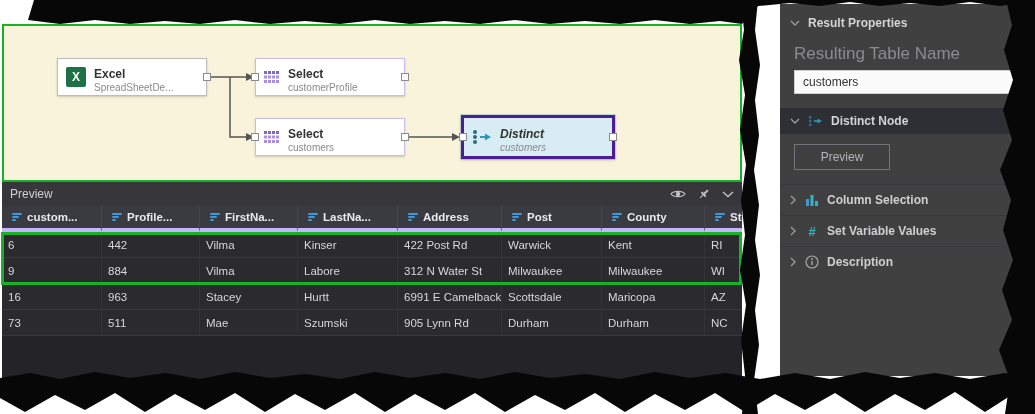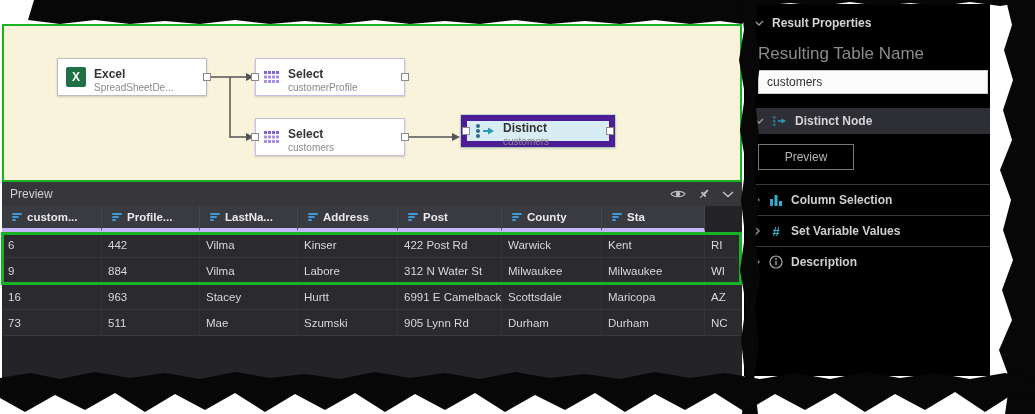--- a/index.html
+++ b/index.html
@@ -7,22 +7,22 @@
          font-family:"Liberation Sans",sans-serif;}
 
   
   .canvas{position:absolute;left:2px;top:24px;width:740px;height:158px;
           background:#f8f3da;border:2px solid #17b327;box-sizing:border-box;}
   .conn-svg{position:absolute;left:0;top:0;}
   .node{position:absolute;display:flex;align-items:center;gap:8px;padding-left:8px;
         width:150px;height:38px;background:#ffffff;border:1px solid #bdbdbd;
         box-sizing:border-box;box-shadow:0 1px 2px rgba(0,0,0,.18);}
   .node.select{border-color:#cbbcec;}
-  .node.distinct{width:154px;height:32px;background:#d7ecf3;border:6px solid #4c1d95;
-                 box-shadow:0 0 0 1px rgba(46,159,184,.25),0 1px 3px rgba(0,0,0,.2);}
+  .node.distinct{width:154px;height:44px;background:#d7ecf3;border:3px solid #4c1d95;
+                 box-shadow:0 0 0 1px rgba(46,159,184,.25),0 1px 3px rgba(0,0,0,.2);font-style:italic;}
   .node .txt{display:flex;flex-direction:column;line-height:1.15;overflow:hidden;margin-top:8px;}
   .node .title{font-size:12px;color:#333;font-weight:600;}
   .node .subtitle{font-size:10px;color:#8a8a8a;white-space:nowrap;overflow:hidden;}
   .excel-ic{width:20px;height:20px;background:#1e7145;border-radius:2px;color:#fff;
             font-size:12px;font-weight:bold;display:flex;align-items:center;justify-content:center;flex:0 0 auto;}
   .port{position:absolute;width:8px;height:8px;background:#fff;border:1px solid #8a8a8a;box-sizing:border-box;}
   .port-r{right:-5px;top:50%;margin-top:-4px;}
   .port-l{left:-5px;top:50%;margin-top:-4px;}
 
   
@@ -38,21 +38,21 @@
       background:#2a2a2f;border-right:1px solid #333338;border-bottom:1px solid #38383e;
       font-size:11.5px;color:#d8d8da;white-space:nowrap;overflow:hidden;}
   .tbl{width:740px;overflow:hidden;}
   .f-icon{display:inline-block;width:10px;margin-right:5px;flex:0 0 auto;}
   .f-icon i{display:block;background:#3f99d6;height:2px;margin:1px 0;border-radius:1px;}
   .f-icon i:nth-child(1){width:10px}.f-icon i:nth-child(2){width:7px}.f-icon i:nth-child(3){width:4px}
   .row-annotation{position:absolute;left:-1px;top:50px;width:741px;height:53px;
                   border:3px solid #17b327;box-sizing:border-box;pointer-events:none;z-index:6;}
 
   
-  .props{position:absolute;left:744px;top:4px;width:246px;height:372px;background:#000000;
+  .props{position:absolute;left:780px;top:4px;width:246px;height:372px;background:#404040;
          color:#cfcfd2;box-sizing:border-box;}
   .sec-head{display:flex;align-items:center;gap:8px;height:26px;padding-left:10px;
             font-size:12px;font-weight:600;color:#d4d4d6;}
   .sec-head.bar{background:#2e2e35;}
   .lbl{margin:8px 0 6px 14px;font-size:17px;color:#8b8b90;}
   .tbl-name-input{display:block;margin-left:14px;width:230px;height:24px;background:#fbfbfb;
                   border:1px solid #cfcfcf;color:#333;font-size:12px;padding:0 8px;
                   box-sizing:border-box;font-family:"Liberation Sans",sans-serif;}
   .preview-btn{display:block;margin:10px 0 0 14px;width:96px;height:26px;background:transparent;
                border:1px solid #75757c;color:#b4b4b8;font-size:12px;cursor:pointer;
@@ -203,20 +203,28 @@
               <i></i>
             </span>
             <span>Profile...</span>
           </div>
           <div class="th">
             <span class="f-icon">
               <i></i>
               <i></i>
               <i></i>
             </span>
+            <span>FirstNa...</span>
+          </div>
+          <div class="th">
+            <span class="f-icon">
+              <i></i>
+              <i></i>
+              <i></i>
+            </span>
             <span>LastNa...</span>
           </div>
           <div class="th">
             <span class="f-icon">
               <i></i>
               <i></i>
               <i></i>
             </span>
             <span>Address</span>
           </div>

